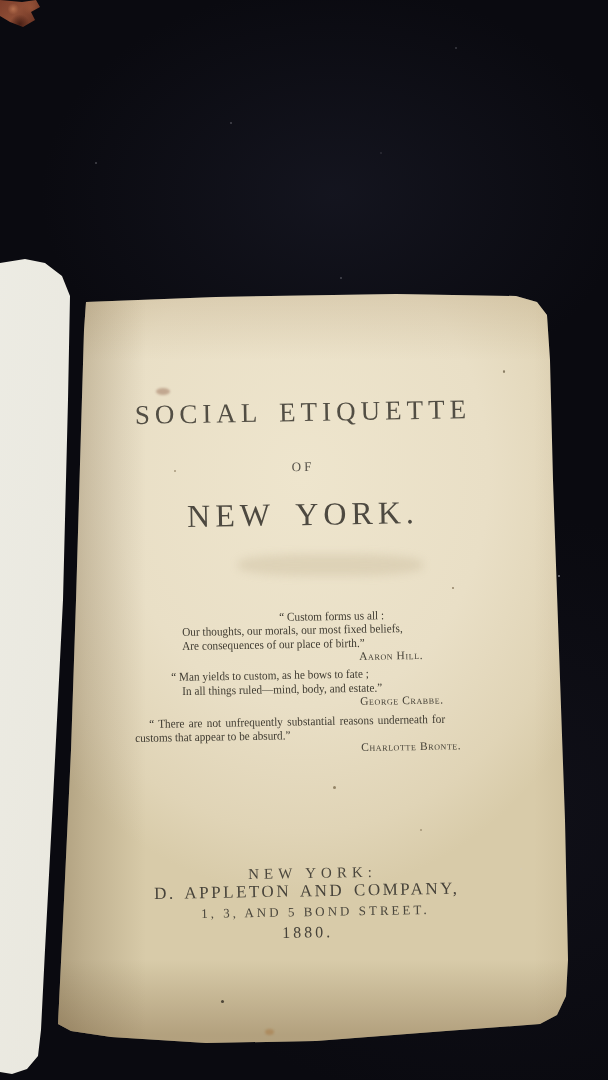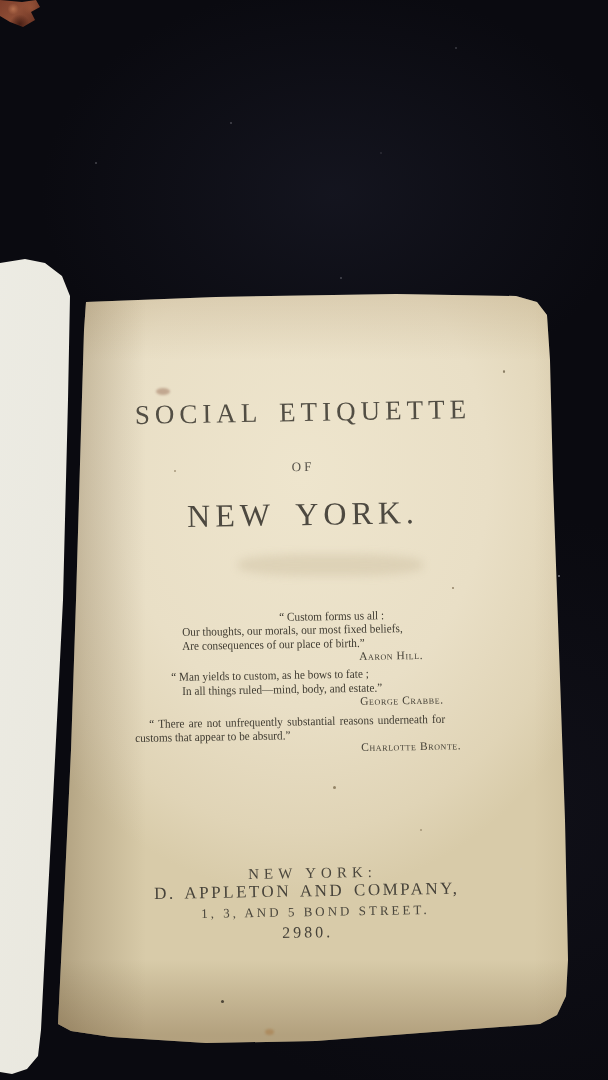--- a/index.html
+++ b/index.html
@@ -103,21 +103,21 @@
     <div class="txt q q2l2">In all things ruled—mind, body, and estate.”</div>
     <div class="txt attr q2a">George Crabbe.</div>
 
     <div class="txt q q3l1">“ There are not unfrequently substantial reasons underneath for</div>
     <div class="txt q q3l2">customs that appear to be absurd.”</div>
     <div class="txt attr q3a">Charlotte Bronte.</div>
 
     <div class="txt imp-city">NEW YORK:</div>
     <div class="txt imp-pub">D. APPLETON AND COMPANY,</div>
     <div class="txt imp-addr">1, 3, AND 5 BOND STREET.</div>
-    <div class="txt imp-year">2980.</div>
+    <div class="txt imp-year">1880.</div>
 
     <div class="spot smudge-title"></div>
     <div class="spot smudge-band"></div>
     <div class="spot spot-a"></div>
     <div class="spot spot-b"></div>
     <div class="spot spot-c"></div>
     <div class="spot spot-d"></div>
     <div class="spot spot-e"></div>
     <div class="spot spot-f"></div>
     <div class="spot spot-g"></div>

